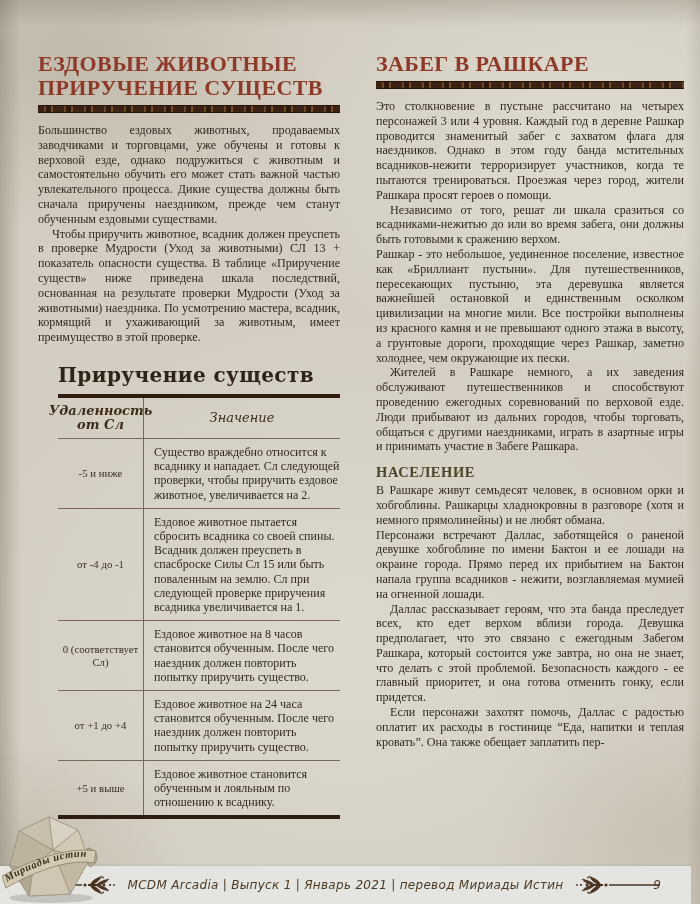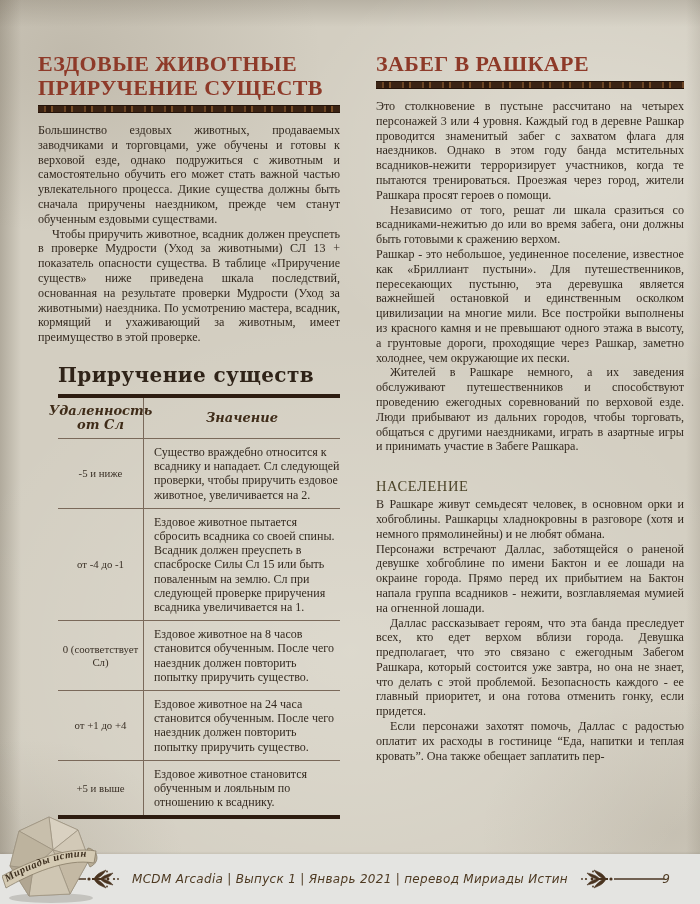--- a/index.html
+++ b/index.html
@@ -28,40 +28,40 @@
   .ornbar{
     height:6px;margin-top:5px;margin-bottom:10px;
     border-top:1px solid #241309;border-bottom:1px solid #241309;
     background:repeating-linear-gradient(90deg,
       #3a2314 0 6px,#6b4423 6px 8px,#2e1a0e 8px 13px,#7a4e26 13px 15px,#3a2314 15px 20px);
   }
   p.body{margin:0;font-size:12.1px;line-height:14.8px;text-align:justify;}
   p.ind{text-indent:14px;}
 
   h2.red{color:#a34531;font-size:17px;font-weight:bold;margin:9px 0 2px;letter-spacing:.3px;}
-  h3.olive{color:#4c4429;font-size:14.5px;font-weight:normal;margin:24px 0 2px;letter-spacing:.6px;}
+  h3.olive{color:#4c4429;font-size:14.5px;font-weight:bold;margin:10px 0 2px;letter-spacing:.6px;}
 
   .tbl-wrap{margin-left:20px;width:282px;}
   .tbl-title{font-size:20px;font-weight:bold;color:#2f2318;margin:18px 0 7px;letter-spacing:.4px;
     font-family:"DejaVu Serif", serif;}
   .tbl{border-top:4px solid #2d1c10;border-bottom:4px solid #2d1c10;}
   .trow{display:flex;align-items:stretch;}
   .trow + .trow{border-top:1px solid #7a695a;}
   .c1{width:86px;border-right:1px solid #7a695a;display:flex;align-items:center;justify-content:center;
       text-align:center;padding:6px 4px;box-sizing:border-box;}
   .c2{flex:1;padding:6px 0 6px 10px;box-sizing:border-box;}
   .hdr .c1{font-family:"DejaVu Serif", serif;font-style:italic;font-weight:bold;
       font-size:13px;line-height:14px;color:#3f2c19;}
-  .hdr .c2{font-family:"DejaVu Serif", serif;font-style:italic;font-weight:bold;
+  .hdr .c2{font-family:"DejaVu Serif", serif;font-style:italic;font-weight:normal;
       font-size:13px;color:#3f2c19;display:flex;align-items:center;justify-content:center;padding-left:0;}
   .cell-range{font-size:10.8px;line-height:12.5px;color:#3a3026;}
   .cell-meaning{font-size:12px;line-height:14.2px;color:#33291f;text-align:left;}
 
   #footer-band{
-    position:absolute;left:0;right:0;bottom:0;height:50px;background:#e4e4e1;
+    position:absolute;left:0;right:9px;bottom:0;height:38px;background:#e4e4e1;
     box-shadow:0 -1px 2px rgba(60,50,40,.10);
   }
   .footer-inner{
     height:100%;display:flex;align-items:center;justify-content:center;gap:12px;
     font-family:"DejaVu Sans", sans-serif;font-style:italic;
     font-size:12px;color:#4e3a22;letter-spacing:.3px;
   }
   #page-number{
     position:absolute;right:30px;top:50%;transform:translateY(-52%);
     font-family:"DejaVu Sans", sans-serif;font-style:italic;font-size:12px;color:#4e3a22;

